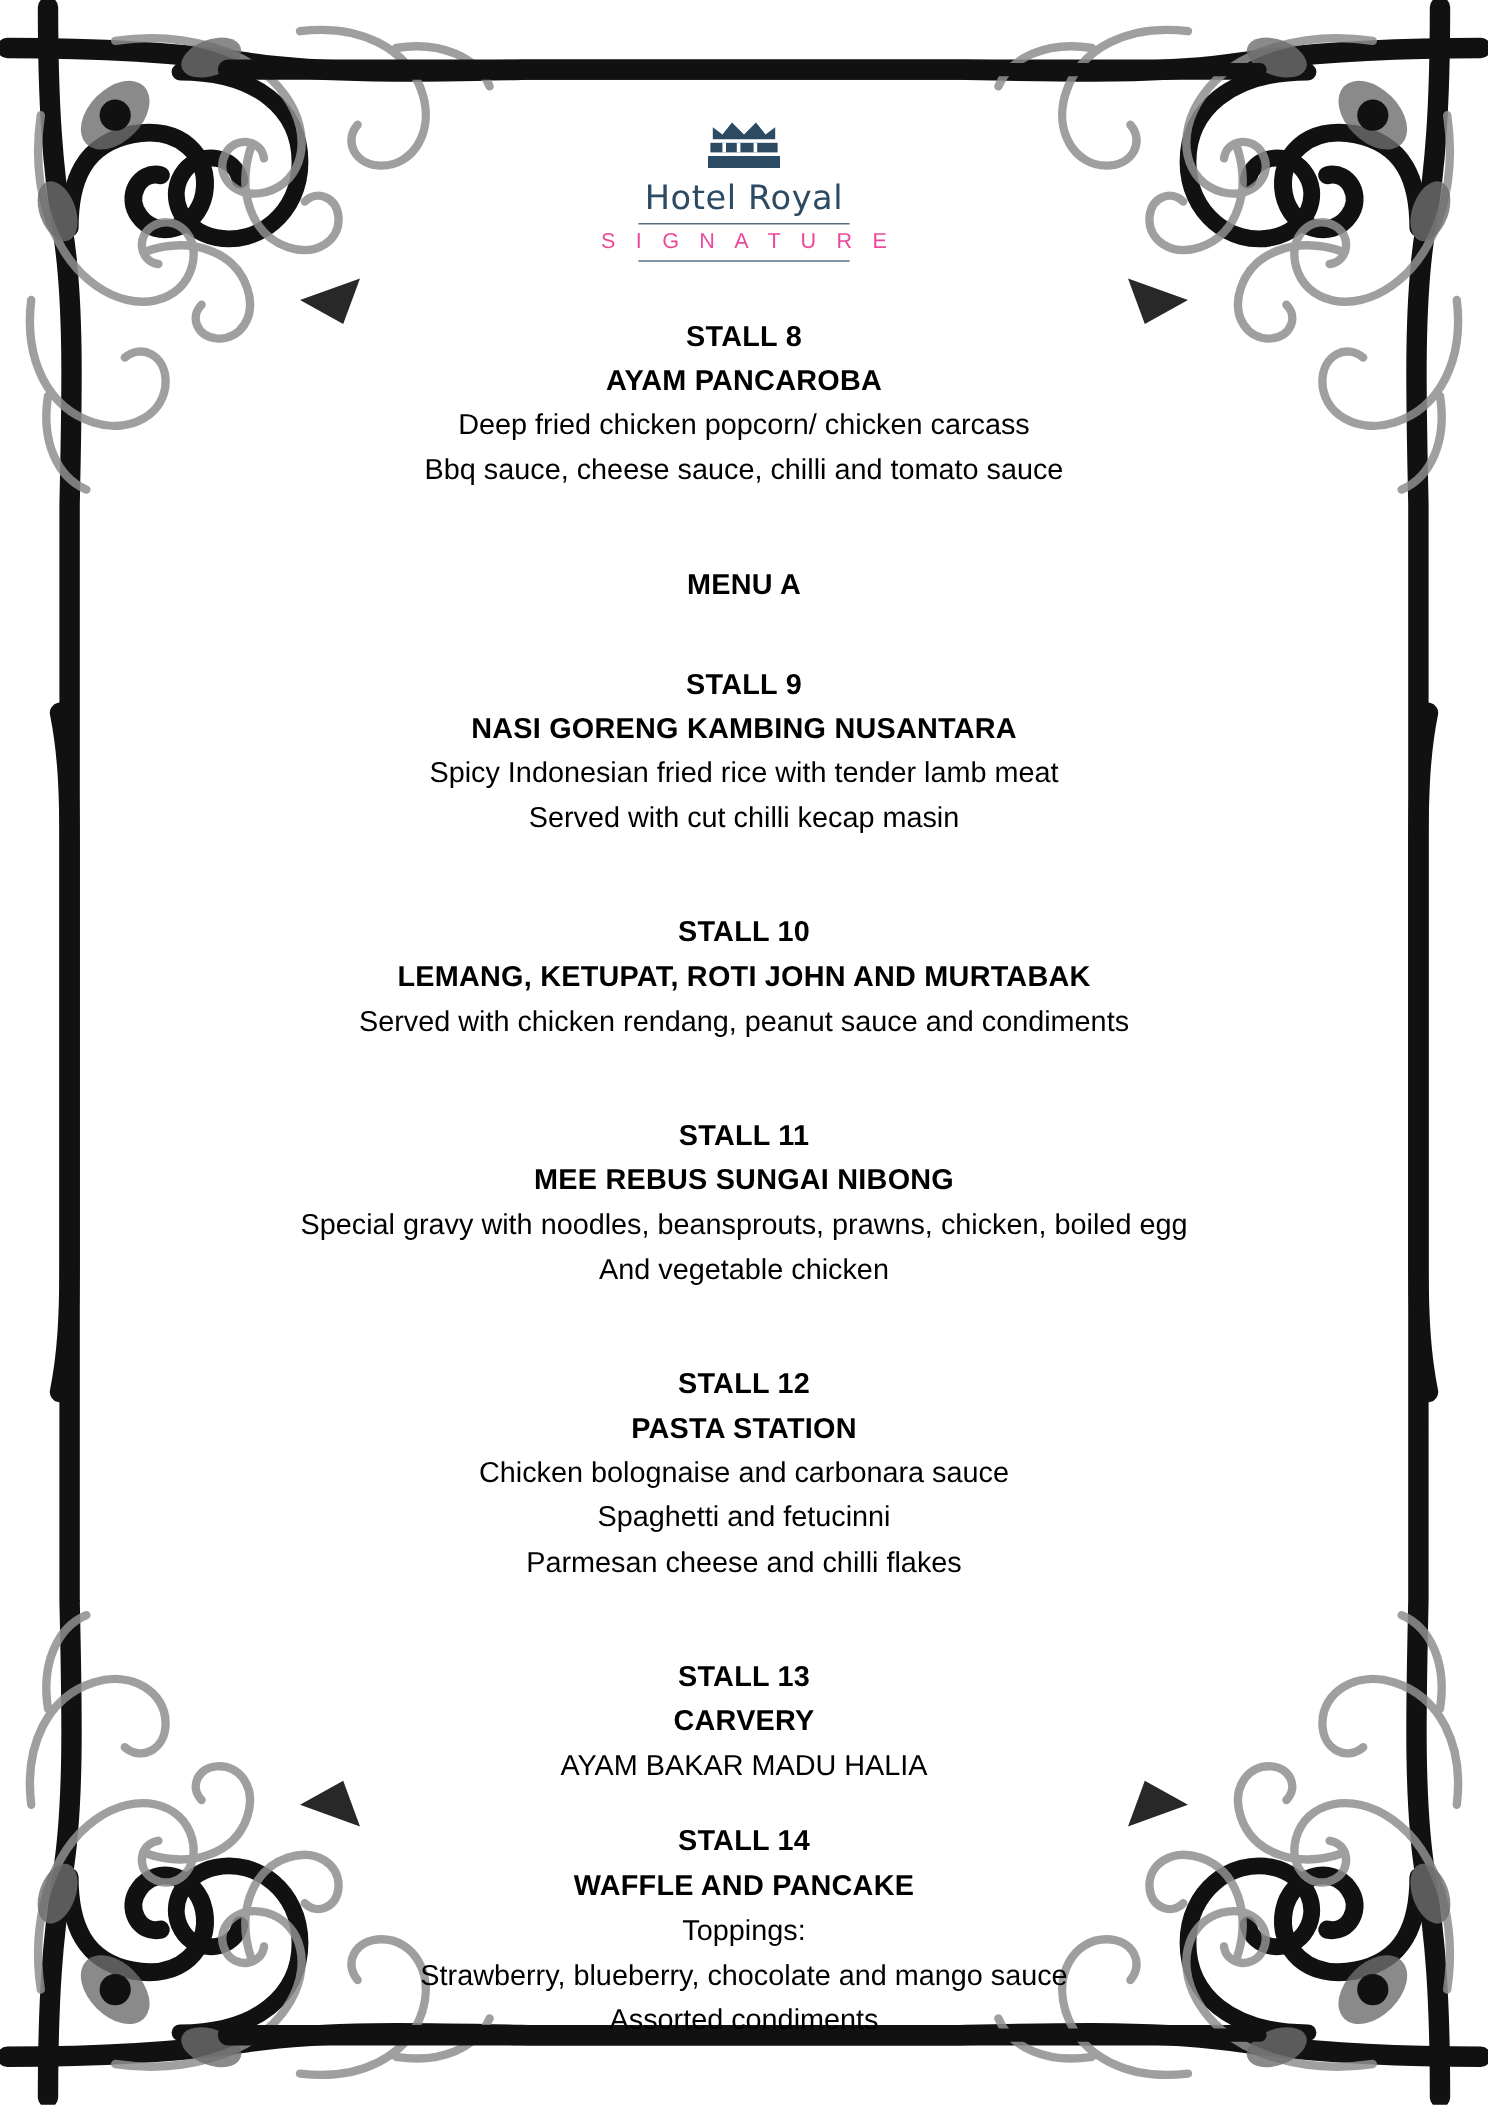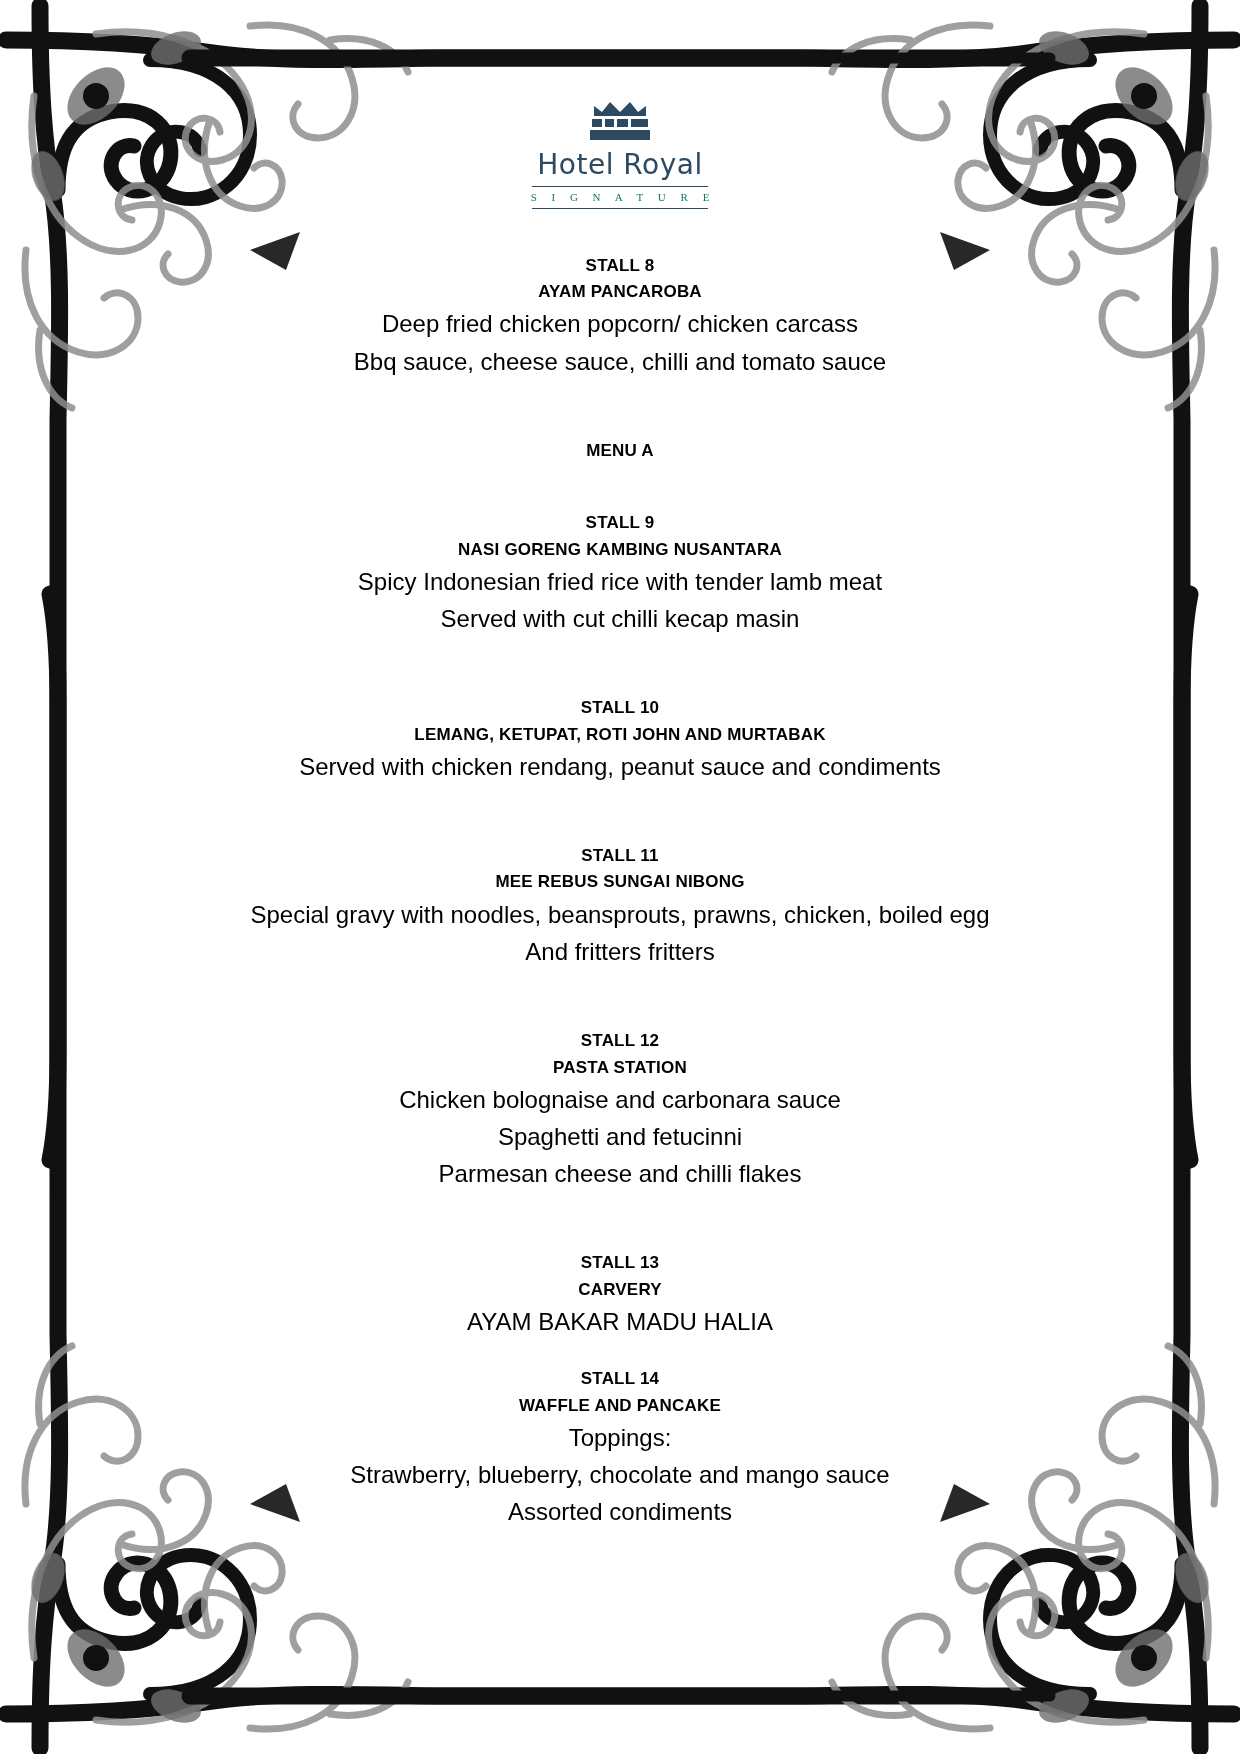--- a/index.html
+++ b/index.html
@@ -56,44 +56,44 @@
     color: #2d4a63;
     line-height: 1.1;
   }
   .logo-rule {
     width: 176px;
     height: 1px;
     background: #2d4a63;
     margin: 5px auto 4px auto;
   }
   .logo-sub {
-    font-family: Liberation Serif, serif;
-    font-size: 11px;
+    font-family: Liberation Sans, sans-serif;
+    font-size: 18px;
     letter-spacing: 6px;
-    color: #0f766e;
+    color: #ec4899;
     padding-left: 6px;
   }
   .logo-rule-bottom {
     width: 176px;
     height: 1px;
     background: #2d4a63;
     margin: 5px auto 0 auto;
   }
 
   
   .menu {
     width: 780px;
     text-align: center;
   }
   .section { margin-bottom: 0; }
   .stall-label,
   .stall-title,
   .menu-heading {
     font-weight: bold;
-    font-size: 17px;
+    font-size: 24px;
     line-height: 1.55;
     letter-spacing: 0.2px;
     text-align: center;
   }
   .desc {
     font-size: 24px;
     line-height: 1.55;
   }
   .gap-lg { height: 58px; }
   .gap-md { height: 46px; }
@@ -209,21 +209,21 @@
       <div class="stall-title">LEMANG, KETUPAT, ROTI JOHN AND MURTABAK</div>
       <div class="desc">Served with chicken rendang, peanut sauce and condiments</div>
     </div>
 
     <div class="gap-lg"></div>
 
     <div class="section">
       <div class="stall-label">STALL 11</div>
       <div class="stall-title">MEE REBUS SUNGAI NIBONG</div>
       <div class="desc">Special gravy with noodles, beansprouts, prawns, chicken, boiled egg</div>
-      <div class="desc">And fritters fritters</div>
+      <div class="desc">And vegetable chicken</div>
     </div>
 
     <div class="gap-lg"></div>
 
     <div class="section">
       <div class="stall-label">STALL 12</div>
       <div class="stall-title">PASTA STATION</div>
       <div class="desc">Chicken bolognaise and carbonara sauce</div>
       <div class="desc">Spaghetti and fetucinni</div>
       <div class="desc">Parmesan cheese and chilli flakes</div>

